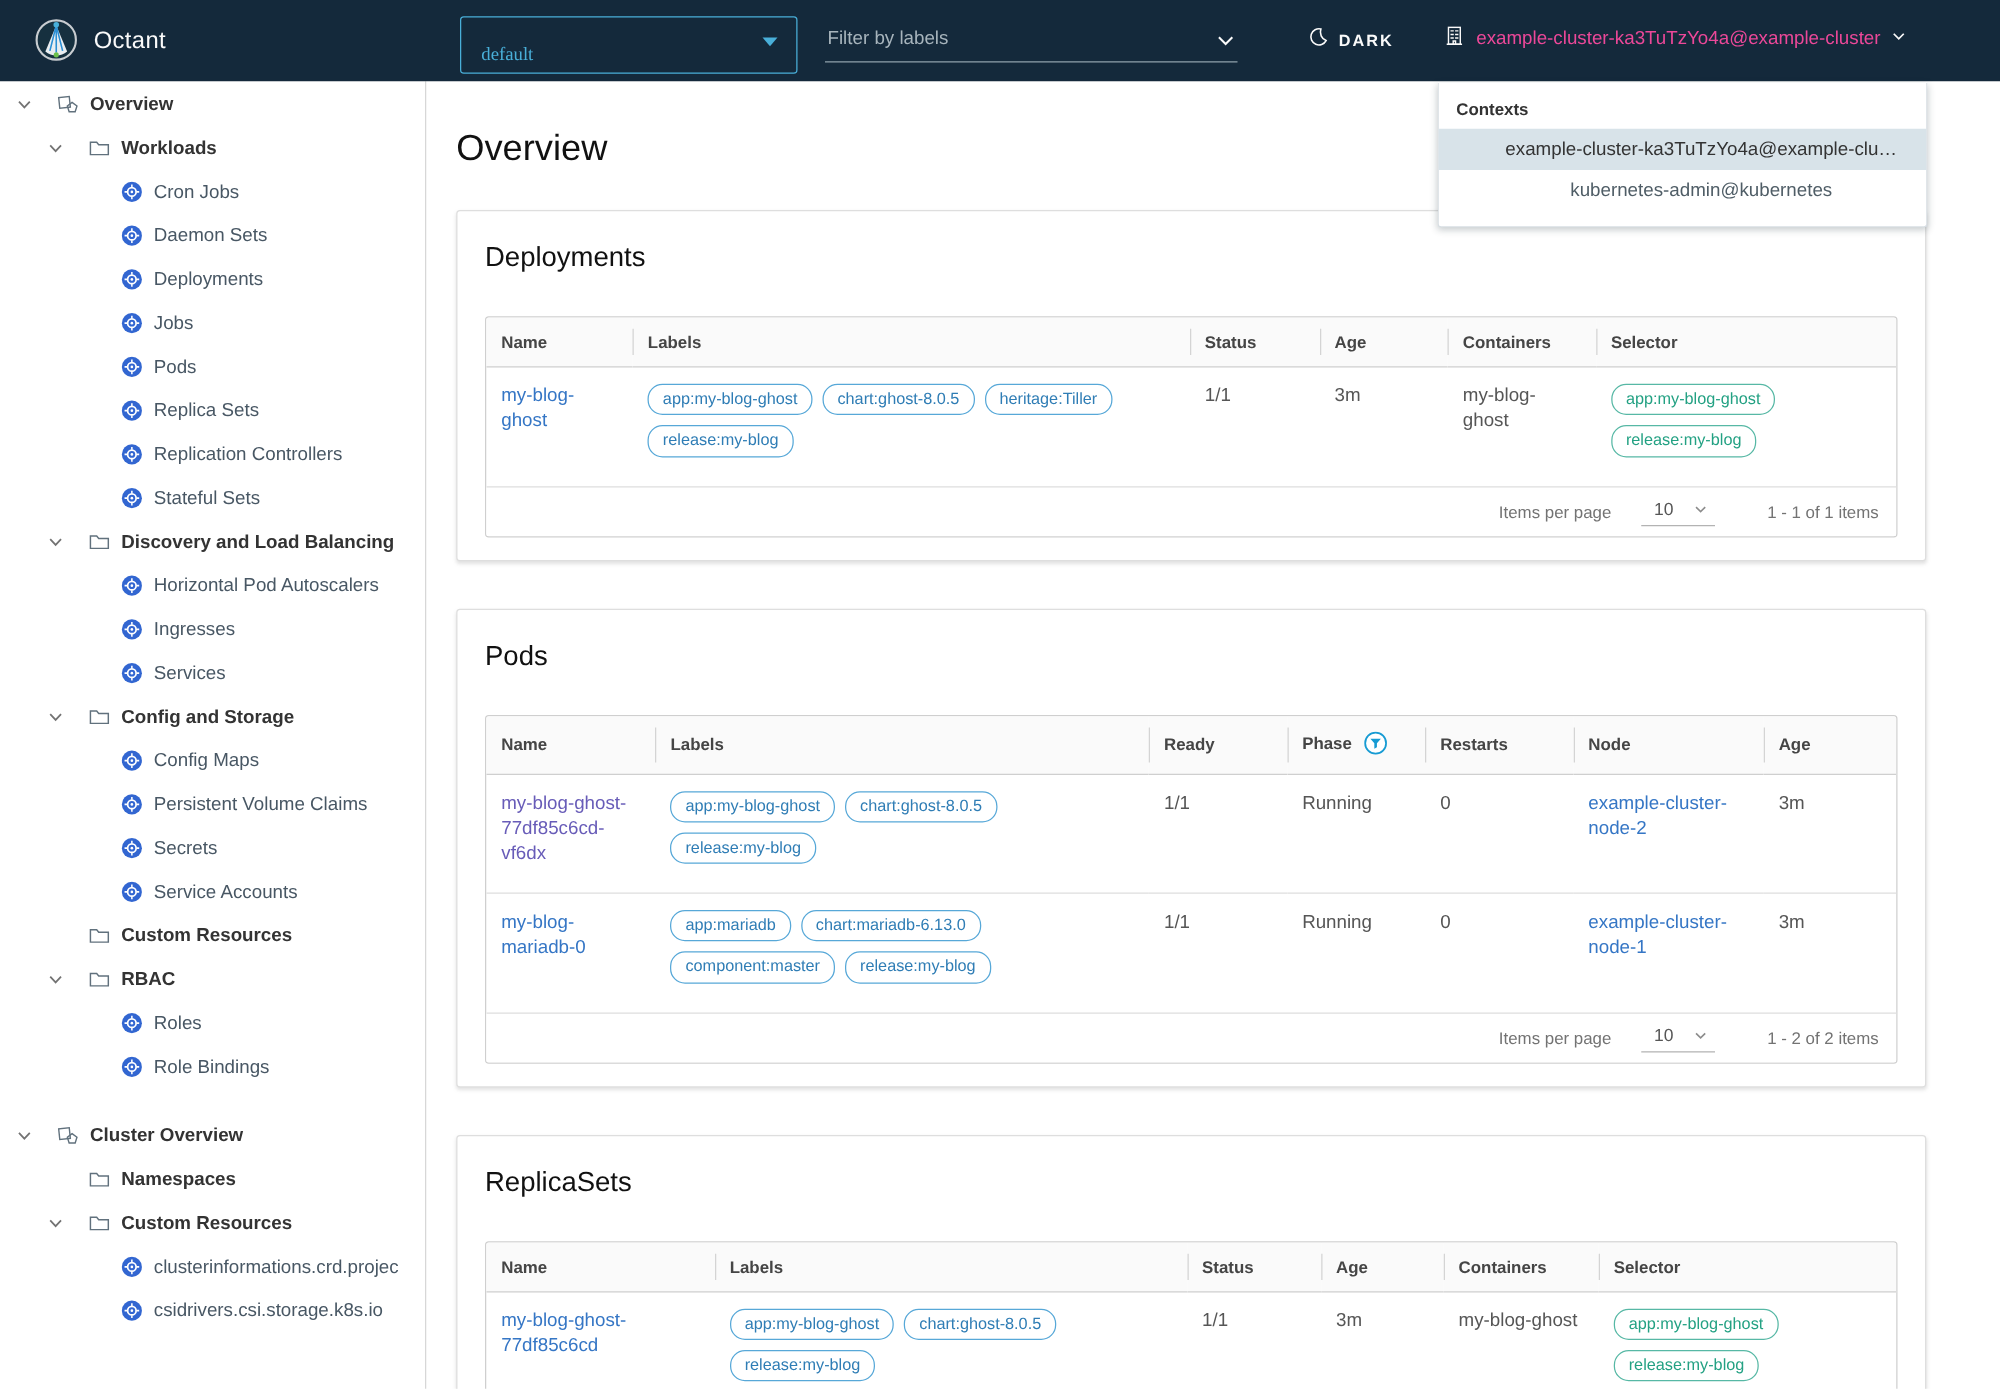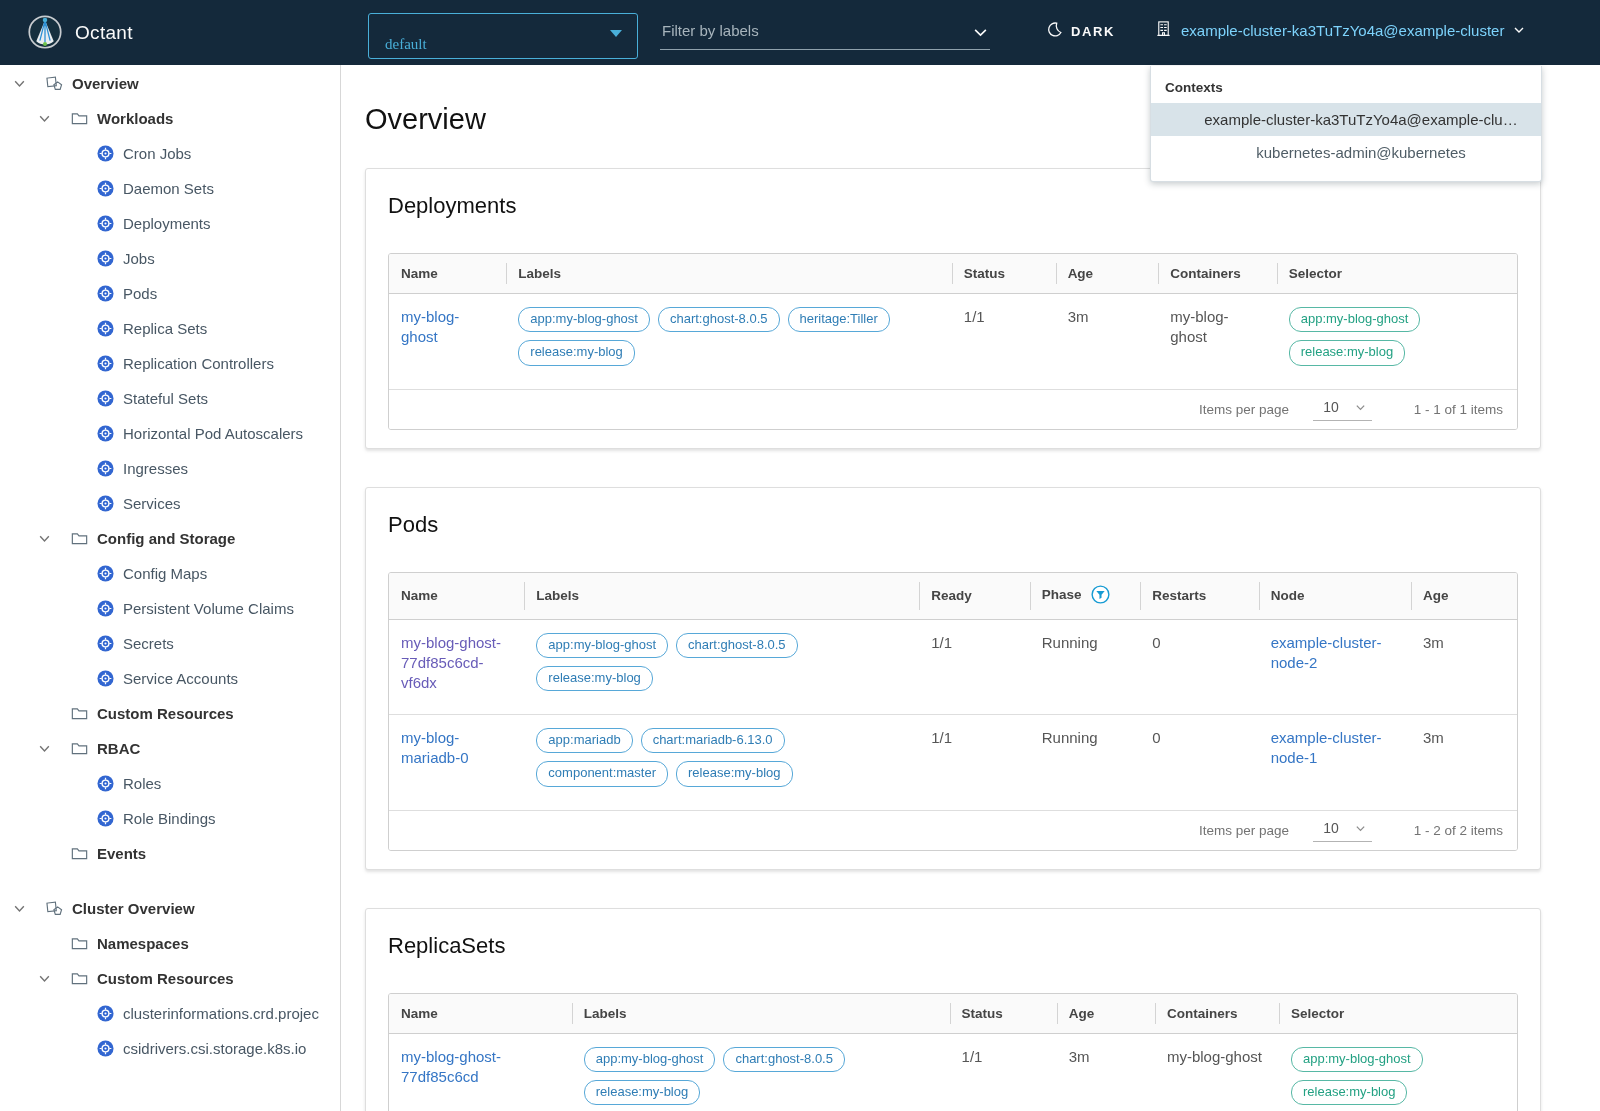--- a/index.html
+++ b/index.html
@@ -22,21 +22,21 @@
   .label-filter input { width:330px; background:transparent; border:none;
     border-bottom:1px solid #8fa1ac; color:#84cc16; font-size:15px;
     padding:6px 26px 10px 2px; outline:none;
     font-family:"Liberation Sans","DejaVu Sans",sans-serif; }
   .label-filter input::placeholder { color:#a7b4bc; opacity:1; }
   .lf-chevron { position:absolute; right:2px; top:9px; }
   .theme-toggle { position:absolute; left:1046px; top:21px; display:flex;
     align-items:center; gap:8px; color:#fafafa; cursor:pointer; }
   .theme-toggle .tt-label { font-size:13px; font-weight:700; letter-spacing:1.6px; }
   .context-switcher { position:absolute; left:1155px; top:20px; display:flex;
-    align-items:center; gap:9px; color:#7dd3fc; font-size:15px; cursor:pointer; }
+    align-items:center; gap:9px; color:#ec4899; font-size:15px; cursor:pointer; }
 
   
   .contexts-dropdown { position:absolute; top:66px; left:1150px; width:392px;
     background:#fff; border:1px solid #d7dee3; border-top:none;
     box-shadow:0 2px 6px rgba(30,50,60,.25); z-index:40; padding-bottom:12px;
     border-radius:0 0 3px 3px; }
   .ctx-title { font-size:13.5px; font-weight:700; color:#333;
     padding:14px 14px 8px 14px; }
   .ctx-item { height:33px; line-height:33px; padding-left:30px; font-size:15px;
     color:#4f5d66; cursor:pointer; white-space:nowrap; overflow:hidden;text-align:center; }
@@ -268,162 +268,166 @@
       <span class="nav-ico">
         <svg viewBox="0 0 18 18" width="17" height="17">
           <circle cx="9" cy="9" r="8.5" fill="#3266d1"></circle>
           <circle cx="9" cy="9" r="3.6" fill="none" stroke="#fff" stroke-width="1.5"></circle>
           <circle cx="9" cy="9" r="1.1" fill="#fff"></circle>
           <path d="M9 2.8 V5 M9 13 V15.2 M2.8 9 H5 M13 9 H15.2" stroke="#fff" stroke-width="1.3"></path>
         </svg>
       </span>
       <span class="nav-label">Stateful Sets</span>
     </div>
-    <div class="nav-item lvl2">
-      <span class="nav-ico">
-        <svg viewBox="0 0 18 18" width="17" height="17">
-          <circle cx="9" cy="9" r="8.5" fill="#3266d1"></circle>
-          <circle cx="9" cy="9" r="3.6" fill="none" stroke="#fff" stroke-width="1.5"></circle>
-          <circle cx="9" cy="9" r="1.1" fill="#fff"></circle>
-          <path d="M9 2.8 V5 M9 13 V15.2 M2.8 9 H5 M13 9 H15.2" stroke="#fff" stroke-width="1.3"></path>
-        </svg>
-      </span>
-      <span class="nav-label">Horizontal Pod Autoscalers</span>
-    </div>
-    <div class="nav-item lvl2">
-      <span class="nav-ico">
-        <svg viewBox="0 0 18 18" width="17" height="17">
-          <circle cx="9" cy="9" r="8.5" fill="#3266d1"></circle>
-          <circle cx="9" cy="9" r="3.6" fill="none" stroke="#fff" stroke-width="1.5"></circle>
-          <circle cx="9" cy="9" r="1.1" fill="#fff"></circle>
-          <path d="M9 2.8 V5 M9 13 V15.2 M2.8 9 H5 M13 9 H15.2" stroke="#fff" stroke-width="1.3"></path>
-        </svg>
-      </span>
-      <span class="nav-label">Ingresses</span>
-    </div>
-    <div class="nav-item lvl2">
-      <span class="nav-ico">
-        <svg viewBox="0 0 18 18" width="17" height="17">
-          <circle cx="9" cy="9" r="8.5" fill="#3266d1"></circle>
-          <circle cx="9" cy="9" r="3.6" fill="none" stroke="#fff" stroke-width="1.5"></circle>
-          <circle cx="9" cy="9" r="1.1" fill="#fff"></circle>
-          <path d="M9 2.8 V5 M9 13 V15.2 M2.8 9 H5 M13 9 H15.2" stroke="#fff" stroke-width="1.3"></path>
-        </svg>
-      </span>
-      <span class="nav-label">Services</span>
-    </div>
     <div class="nav-item lvl1 bold">
       <span class="chev-slot">
         <svg viewBox="0 0 12 12" width="13" height="13">
           <polyline points="2,4 6,8.2 10,4" fill="none" stroke="#737373" stroke-width="1.3"></polyline>
         </svg>
       </span>
       <span class="nav-ico">
         <svg viewBox="0 0 19 16" width="17" height="15">
           <path d="M1.5 13.8 V2.8 H7.1 L8.9 5 H17.5 V13.8 Z" fill="none" stroke="#61717d" stroke-width="1.3"></path>
         </svg>
       </span>
-      <span class="nav-label">Config and Storage</span>
-    </div>
-    <div class="nav-item lvl2">
-      <span class="nav-ico">
-        <svg viewBox="0 0 18 18" width="17" height="17">
-          <circle cx="9" cy="9" r="8.5" fill="#3266d1"></circle>
-          <circle cx="9" cy="9" r="3.6" fill="none" stroke="#fff" stroke-width="1.5"></circle>
-          <circle cx="9" cy="9" r="1.1" fill="#fff"></circle>
-          <path d="M9 2.8 V5 M9 13 V15.2 M2.8 9 H5 M13 9 H15.2" stroke="#fff" stroke-width="1.3"></path>
-        </svg>
-      </span>
-      <span class="nav-label">Config Maps</span>
-    </div>
-    <div class="nav-item lvl2">
-      <span class="nav-ico">
-        <svg viewBox="0 0 18 18" width="17" height="17">
-          <circle cx="9" cy="9" r="8.5" fill="#3266d1"></circle>
-          <circle cx="9" cy="9" r="3.6" fill="none" stroke="#fff" stroke-width="1.5"></circle>
-          <circle cx="9" cy="9" r="1.1" fill="#fff"></circle>
-          <path d="M9 2.8 V5 M9 13 V15.2 M2.8 9 H5 M13 9 H15.2" stroke="#fff" stroke-width="1.3"></path>
-        </svg>
-      </span>
-      <span class="nav-label">Persistent Volume Claims</span>
-    </div>
-    <div class="nav-item lvl2">
-      <span class="nav-ico">
-        <svg viewBox="0 0 18 18" width="17" height="17">
-          <circle cx="9" cy="9" r="8.5" fill="#3266d1"></circle>
-          <circle cx="9" cy="9" r="3.6" fill="none" stroke="#fff" stroke-width="1.5"></circle>
-          <circle cx="9" cy="9" r="1.1" fill="#fff"></circle>
-          <path d="M9 2.8 V5 M9 13 V15.2 M2.8 9 H5 M13 9 H15.2" stroke="#fff" stroke-width="1.3"></path>
-        </svg>
-      </span>
-      <span class="nav-label">Secrets</span>
-    </div>
-    <div class="nav-item lvl2">
-      <span class="nav-ico">
-        <svg viewBox="0 0 18 18" width="17" height="17">
-          <circle cx="9" cy="9" r="8.5" fill="#3266d1"></circle>
-          <circle cx="9" cy="9" r="3.6" fill="none" stroke="#fff" stroke-width="1.5"></circle>
-          <circle cx="9" cy="9" r="1.1" fill="#fff"></circle>
-          <path d="M9 2.8 V5 M9 13 V15.2 M2.8 9 H5 M13 9 H15.2" stroke="#fff" stroke-width="1.3"></path>
-        </svg>
-      </span>
-      <span class="nav-label">Service Accounts</span>
-    </div>
-    <div class="nav-item lvl1 bold">
-      <span class="chev-slot"></span>
-      <span class="nav-ico">
-        <svg viewBox="0 0 19 16" width="17" height="15">
-          <path d="M1.5 13.8 V2.8 H7.1 L8.9 5 H17.5 V13.8 Z" fill="none" stroke="#61717d" stroke-width="1.3"></path>
-        </svg>
-      </span>
-      <span class="nav-label">Custom Resources</span>
+      <span class="nav-label">Discovery and Load Balancing</span>
+    </div>
+    <div class="nav-item lvl2">
+      <span class="nav-ico">
+        <svg viewBox="0 0 18 18" width="17" height="17">
+          <circle cx="9" cy="9" r="8.5" fill="#3266d1"></circle>
+          <circle cx="9" cy="9" r="3.6" fill="none" stroke="#fff" stroke-width="1.5"></circle>
+          <circle cx="9" cy="9" r="1.1" fill="#fff"></circle>
+          <path d="M9 2.8 V5 M9 13 V15.2 M2.8 9 H5 M13 9 H15.2" stroke="#fff" stroke-width="1.3"></path>
+        </svg>
+      </span>
+      <span class="nav-label">Horizontal Pod Autoscalers</span>
+    </div>
+    <div class="nav-item lvl2">
+      <span class="nav-ico">
+        <svg viewBox="0 0 18 18" width="17" height="17">
+          <circle cx="9" cy="9" r="8.5" fill="#3266d1"></circle>
+          <circle cx="9" cy="9" r="3.6" fill="none" stroke="#fff" stroke-width="1.5"></circle>
+          <circle cx="9" cy="9" r="1.1" fill="#fff"></circle>
+          <path d="M9 2.8 V5 M9 13 V15.2 M2.8 9 H5 M13 9 H15.2" stroke="#fff" stroke-width="1.3"></path>
+        </svg>
+      </span>
+      <span class="nav-label">Ingresses</span>
+    </div>
+    <div class="nav-item lvl2">
+      <span class="nav-ico">
+        <svg viewBox="0 0 18 18" width="17" height="17">
+          <circle cx="9" cy="9" r="8.5" fill="#3266d1"></circle>
+          <circle cx="9" cy="9" r="3.6" fill="none" stroke="#fff" stroke-width="1.5"></circle>
+          <circle cx="9" cy="9" r="1.1" fill="#fff"></circle>
+          <path d="M9 2.8 V5 M9 13 V15.2 M2.8 9 H5 M13 9 H15.2" stroke="#fff" stroke-width="1.3"></path>
+        </svg>
+      </span>
+      <span class="nav-label">Services</span>
     </div>
     <div class="nav-item lvl1 bold">
       <span class="chev-slot">
         <svg viewBox="0 0 12 12" width="13" height="13">
           <polyline points="2,4 6,8.2 10,4" fill="none" stroke="#737373" stroke-width="1.3"></polyline>
         </svg>
       </span>
       <span class="nav-ico">
         <svg viewBox="0 0 19 16" width="17" height="15">
           <path d="M1.5 13.8 V2.8 H7.1 L8.9 5 H17.5 V13.8 Z" fill="none" stroke="#61717d" stroke-width="1.3"></path>
         </svg>
       </span>
-      <span class="nav-label">RBAC</span>
-    </div>
-    <div class="nav-item lvl2">
-      <span class="nav-ico">
-        <svg viewBox="0 0 18 18" width="17" height="17">
-          <circle cx="9" cy="9" r="8.5" fill="#3266d1"></circle>
-          <circle cx="9" cy="9" r="3.6" fill="none" stroke="#fff" stroke-width="1.5"></circle>
-          <circle cx="9" cy="9" r="1.1" fill="#fff"></circle>
-          <path d="M9 2.8 V5 M9 13 V15.2 M2.8 9 H5 M13 9 H15.2" stroke="#fff" stroke-width="1.3"></path>
-        </svg>
-      </span>
-      <span class="nav-label">Roles</span>
-    </div>
-    <div class="nav-item lvl2">
-      <span class="nav-ico">
-        <svg viewBox="0 0 18 18" width="17" height="17">
-          <circle cx="9" cy="9" r="8.5" fill="#3266d1"></circle>
-          <circle cx="9" cy="9" r="3.6" fill="none" stroke="#fff" stroke-width="1.5"></circle>
-          <circle cx="9" cy="9" r="1.1" fill="#fff"></circle>
-          <path d="M9 2.8 V5 M9 13 V15.2 M2.8 9 H5 M13 9 H15.2" stroke="#fff" stroke-width="1.3"></path>
-        </svg>
-      </span>
-      <span class="nav-label">Role Bindings</span>
+      <span class="nav-label">Config and Storage</span>
+    </div>
+    <div class="nav-item lvl2">
+      <span class="nav-ico">
+        <svg viewBox="0 0 18 18" width="17" height="17">
+          <circle cx="9" cy="9" r="8.5" fill="#3266d1"></circle>
+          <circle cx="9" cy="9" r="3.6" fill="none" stroke="#fff" stroke-width="1.5"></circle>
+          <circle cx="9" cy="9" r="1.1" fill="#fff"></circle>
+          <path d="M9 2.8 V5 M9 13 V15.2 M2.8 9 H5 M13 9 H15.2" stroke="#fff" stroke-width="1.3"></path>
+        </svg>
+      </span>
+      <span class="nav-label">Config Maps</span>
+    </div>
+    <div class="nav-item lvl2">
+      <span class="nav-ico">
+        <svg viewBox="0 0 18 18" width="17" height="17">
+          <circle cx="9" cy="9" r="8.5" fill="#3266d1"></circle>
+          <circle cx="9" cy="9" r="3.6" fill="none" stroke="#fff" stroke-width="1.5"></circle>
+          <circle cx="9" cy="9" r="1.1" fill="#fff"></circle>
+          <path d="M9 2.8 V5 M9 13 V15.2 M2.8 9 H5 M13 9 H15.2" stroke="#fff" stroke-width="1.3"></path>
+        </svg>
+      </span>
+      <span class="nav-label">Persistent Volume Claims</span>
+    </div>
+    <div class="nav-item lvl2">
+      <span class="nav-ico">
+        <svg viewBox="0 0 18 18" width="17" height="17">
+          <circle cx="9" cy="9" r="8.5" fill="#3266d1"></circle>
+          <circle cx="9" cy="9" r="3.6" fill="none" stroke="#fff" stroke-width="1.5"></circle>
+          <circle cx="9" cy="9" r="1.1" fill="#fff"></circle>
+          <path d="M9 2.8 V5 M9 13 V15.2 M2.8 9 H5 M13 9 H15.2" stroke="#fff" stroke-width="1.3"></path>
+        </svg>
+      </span>
+      <span class="nav-label">Secrets</span>
+    </div>
+    <div class="nav-item lvl2">
+      <span class="nav-ico">
+        <svg viewBox="0 0 18 18" width="17" height="17">
+          <circle cx="9" cy="9" r="8.5" fill="#3266d1"></circle>
+          <circle cx="9" cy="9" r="3.6" fill="none" stroke="#fff" stroke-width="1.5"></circle>
+          <circle cx="9" cy="9" r="1.1" fill="#fff"></circle>
+          <path d="M9 2.8 V5 M9 13 V15.2 M2.8 9 H5 M13 9 H15.2" stroke="#fff" stroke-width="1.3"></path>
+        </svg>
+      </span>
+      <span class="nav-label">Service Accounts</span>
     </div>
     <div class="nav-item lvl1 bold">
       <span class="chev-slot"></span>
       <span class="nav-ico">
         <svg viewBox="0 0 19 16" width="17" height="15">
           <path d="M1.5 13.8 V2.8 H7.1 L8.9 5 H17.5 V13.8 Z" fill="none" stroke="#61717d" stroke-width="1.3"></path>
         </svg>
       </span>
-      <span class="nav-label">Events</span>
+      <span class="nav-label">Custom Resources</span>
+    </div>
+    <div class="nav-item lvl1 bold">
+      <span class="chev-slot">
+        <svg viewBox="0 0 12 12" width="13" height="13">
+          <polyline points="2,4 6,8.2 10,4" fill="none" stroke="#737373" stroke-width="1.3"></polyline>
+        </svg>
+      </span>
+      <span class="nav-ico">
+        <svg viewBox="0 0 19 16" width="17" height="15">
+          <path d="M1.5 13.8 V2.8 H7.1 L8.9 5 H17.5 V13.8 Z" fill="none" stroke="#61717d" stroke-width="1.3"></path>
+        </svg>
+      </span>
+      <span class="nav-label">RBAC</span>
+    </div>
+    <div class="nav-item lvl2">
+      <span class="nav-ico">
+        <svg viewBox="0 0 18 18" width="17" height="17">
+          <circle cx="9" cy="9" r="8.5" fill="#3266d1"></circle>
+          <circle cx="9" cy="9" r="3.6" fill="none" stroke="#fff" stroke-width="1.5"></circle>
+          <circle cx="9" cy="9" r="1.1" fill="#fff"></circle>
+          <path d="M9 2.8 V5 M9 13 V15.2 M2.8 9 H5 M13 9 H15.2" stroke="#fff" stroke-width="1.3"></path>
+        </svg>
+      </span>
+      <span class="nav-label">Roles</span>
+    </div>
+    <div class="nav-item lvl2">
+      <span class="nav-ico">
+        <svg viewBox="0 0 18 18" width="17" height="17">
+          <circle cx="9" cy="9" r="8.5" fill="#3266d1"></circle>
+          <circle cx="9" cy="9" r="3.6" fill="none" stroke="#fff" stroke-width="1.5"></circle>
+          <circle cx="9" cy="9" r="1.1" fill="#fff"></circle>
+          <path d="M9 2.8 V5 M9 13 V15.2 M2.8 9 H5 M13 9 H15.2" stroke="#fff" stroke-width="1.3"></path>
+        </svg>
+      </span>
+      <span class="nav-label">Role Bindings</span>
     </div>
     <div class="nav-item lvl0 bold gap">
       <span class="chev-slot">
         <svg viewBox="0 0 12 12" width="13" height="13">
           <polyline points="2,4 6,8.2 10,4" fill="none" stroke="#737373" stroke-width="1.3"></polyline>
         </svg>
       </span>
       <span class="nav-ico">
         <svg viewBox="0 0 19 18" width="18" height="17" fill="none" stroke="#61717d" stroke-width="1.25">
           <rect x="1.5" y="2.5" width="9.5" height="9.5" transform="rotate(-6 6 7)"></rect>

